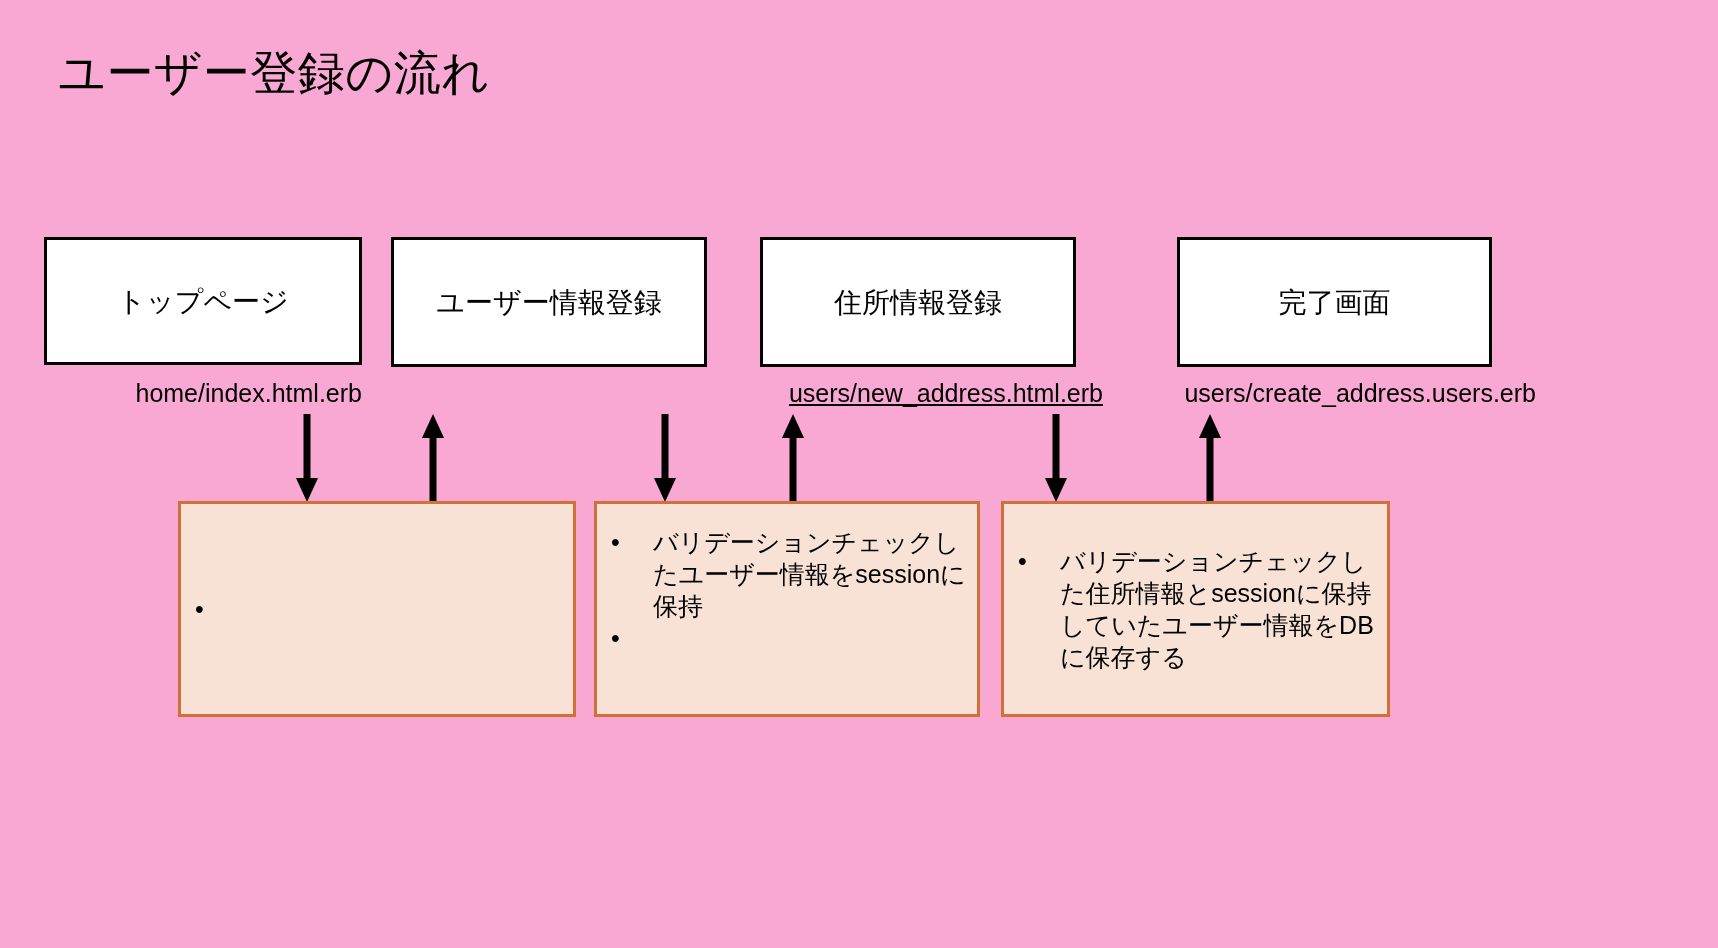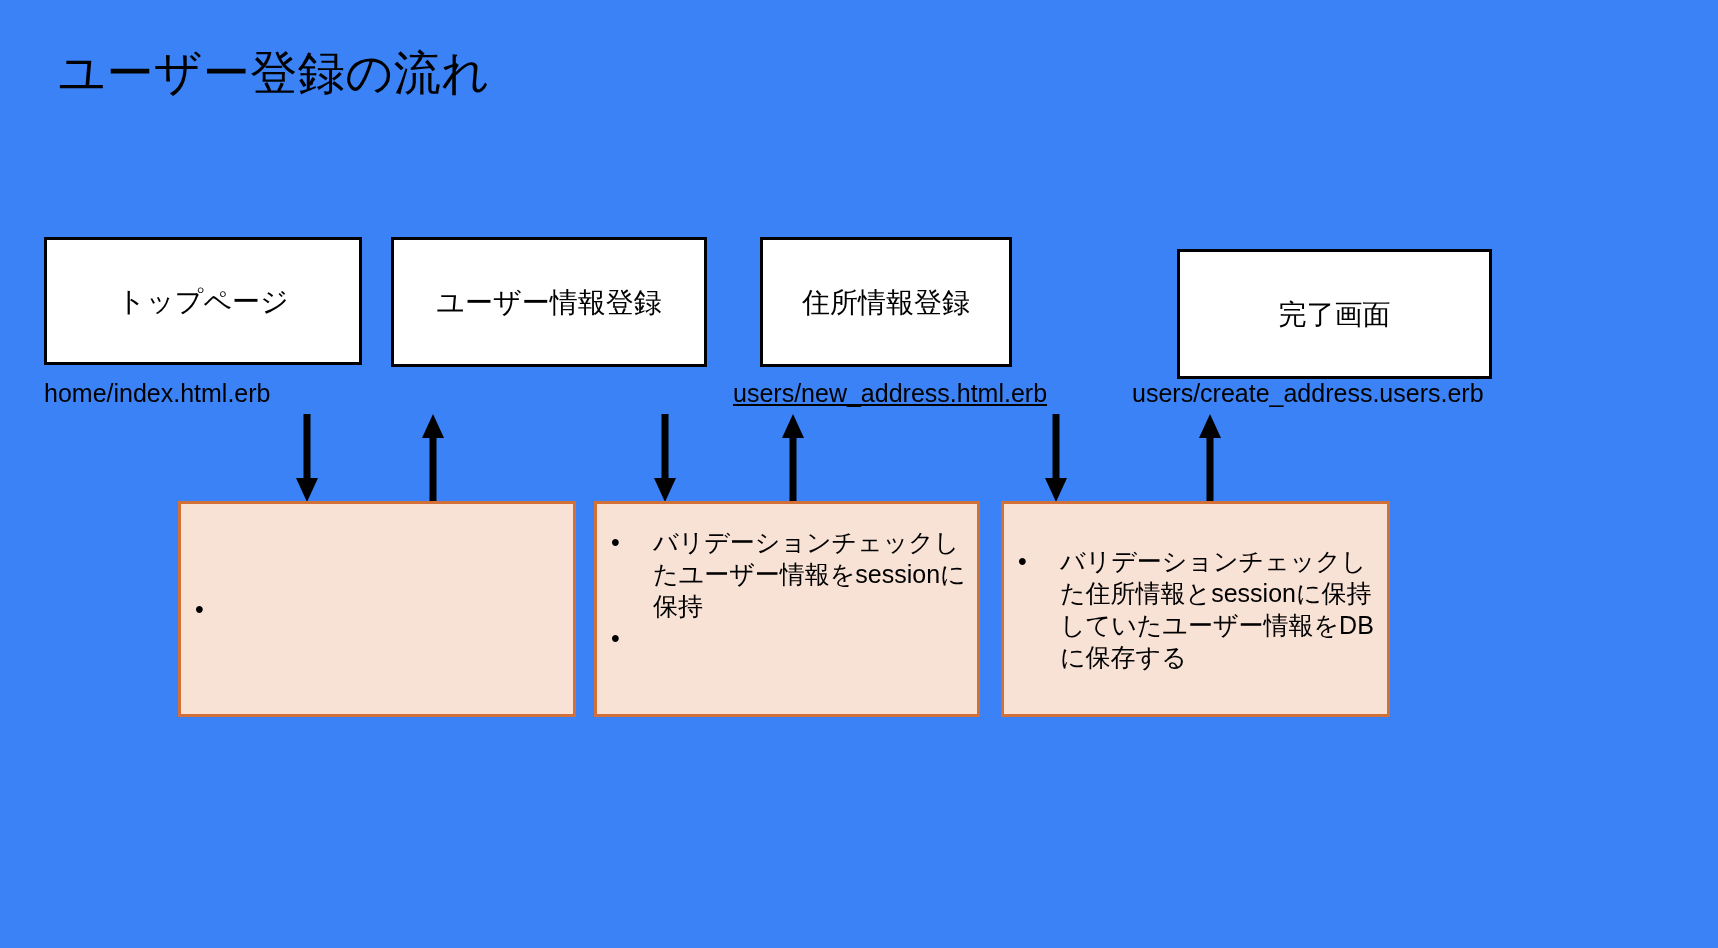--- a/index.html
+++ b/index.html
@@ -11,21 +11,21 @@
     width: 1718px;
     height: 948px;
     position: relative;
     font-family: "Liberation Sans", "DejaVu Sans", sans-serif;
     color: #000000;
     overflow: hidden;
   }
   #slide {
     position: absolute;
     inset: 0;
-    background: #3b82f6;
+    background: #f9a8d4;
   }
   .title {
     position: absolute;
     left: 58px;
     top: 45px;
     font-size: 47px;
     line-height: 1.2;
     letter-spacing: 0.5px;
     color: #000000;
     white-space: nowrap;
@@ -45,21 +45,21 @@
     line-height: 1.25;
     text-align: center;
     color: #000000;
     white-space: nowrap;
   }
   .path-label {
     position: absolute;
     font-size: 25px;
     line-height: 1.2;
     color: #000000;
-    text-align: left;
+    text-align: right;
     white-space: nowrap;
   }
   
   .note-box {
     position: absolute;
     box-sizing: border-box;
     border: 3px solid #d2703a;
     background: #f8e2d6;
     padding: 0;
   }
@@ -116,26 +116,26 @@
 
   <div class="screen-box" style="left:44px; top:237px; width:318px; height:128px;">
     <span class="screen-label">トップページ</span>
   </div>
   <div class="path-label" style="left:44px; top:378px; width:318px;">home/index.html.erb</div>
 
   <div class="screen-box" style="left:391px; top:237px; width:316px; height:130px;">
     <span class="screen-label">ユーザー情報登録</span>
   </div>
 
-  <div class="screen-box" style="left:760px; top:237px; width:252px; height:130px;">
+  <div class="screen-box" style="left:760px; top:237px; width:316px; height:130px;">
     <span class="screen-label">住所情報登録</span>
   </div>
   <div class="path-label" style="left:733px; top:378px; width:370px;text-decoration:underline;">users/new_address.html.erb</div>
 
-  <div class="screen-box" style="left:1177px; top:249px; width:315px; height:130px;">
+  <div class="screen-box" style="left:1177px; top:237px; width:315px; height:130px;">
     <span class="screen-label">完了画面</span>
   </div>
   <div class="path-label" style="left:1132px; top:378px; width:404px;">users/create_address.users.erb</div>
 
   <div class="arrow" style="left:295px; top:414px; width:24px; height:88px;">
     <svg width="24" height="88" viewBox="0 0 24 88">
       <line x1="12" y1="0" x2="12" y2="70" stroke="#000000" stroke-width="7"></line>
       <polygon points="12,88 1,64 23,64" fill="#000000"></polygon>
     </svg>
   </div>

